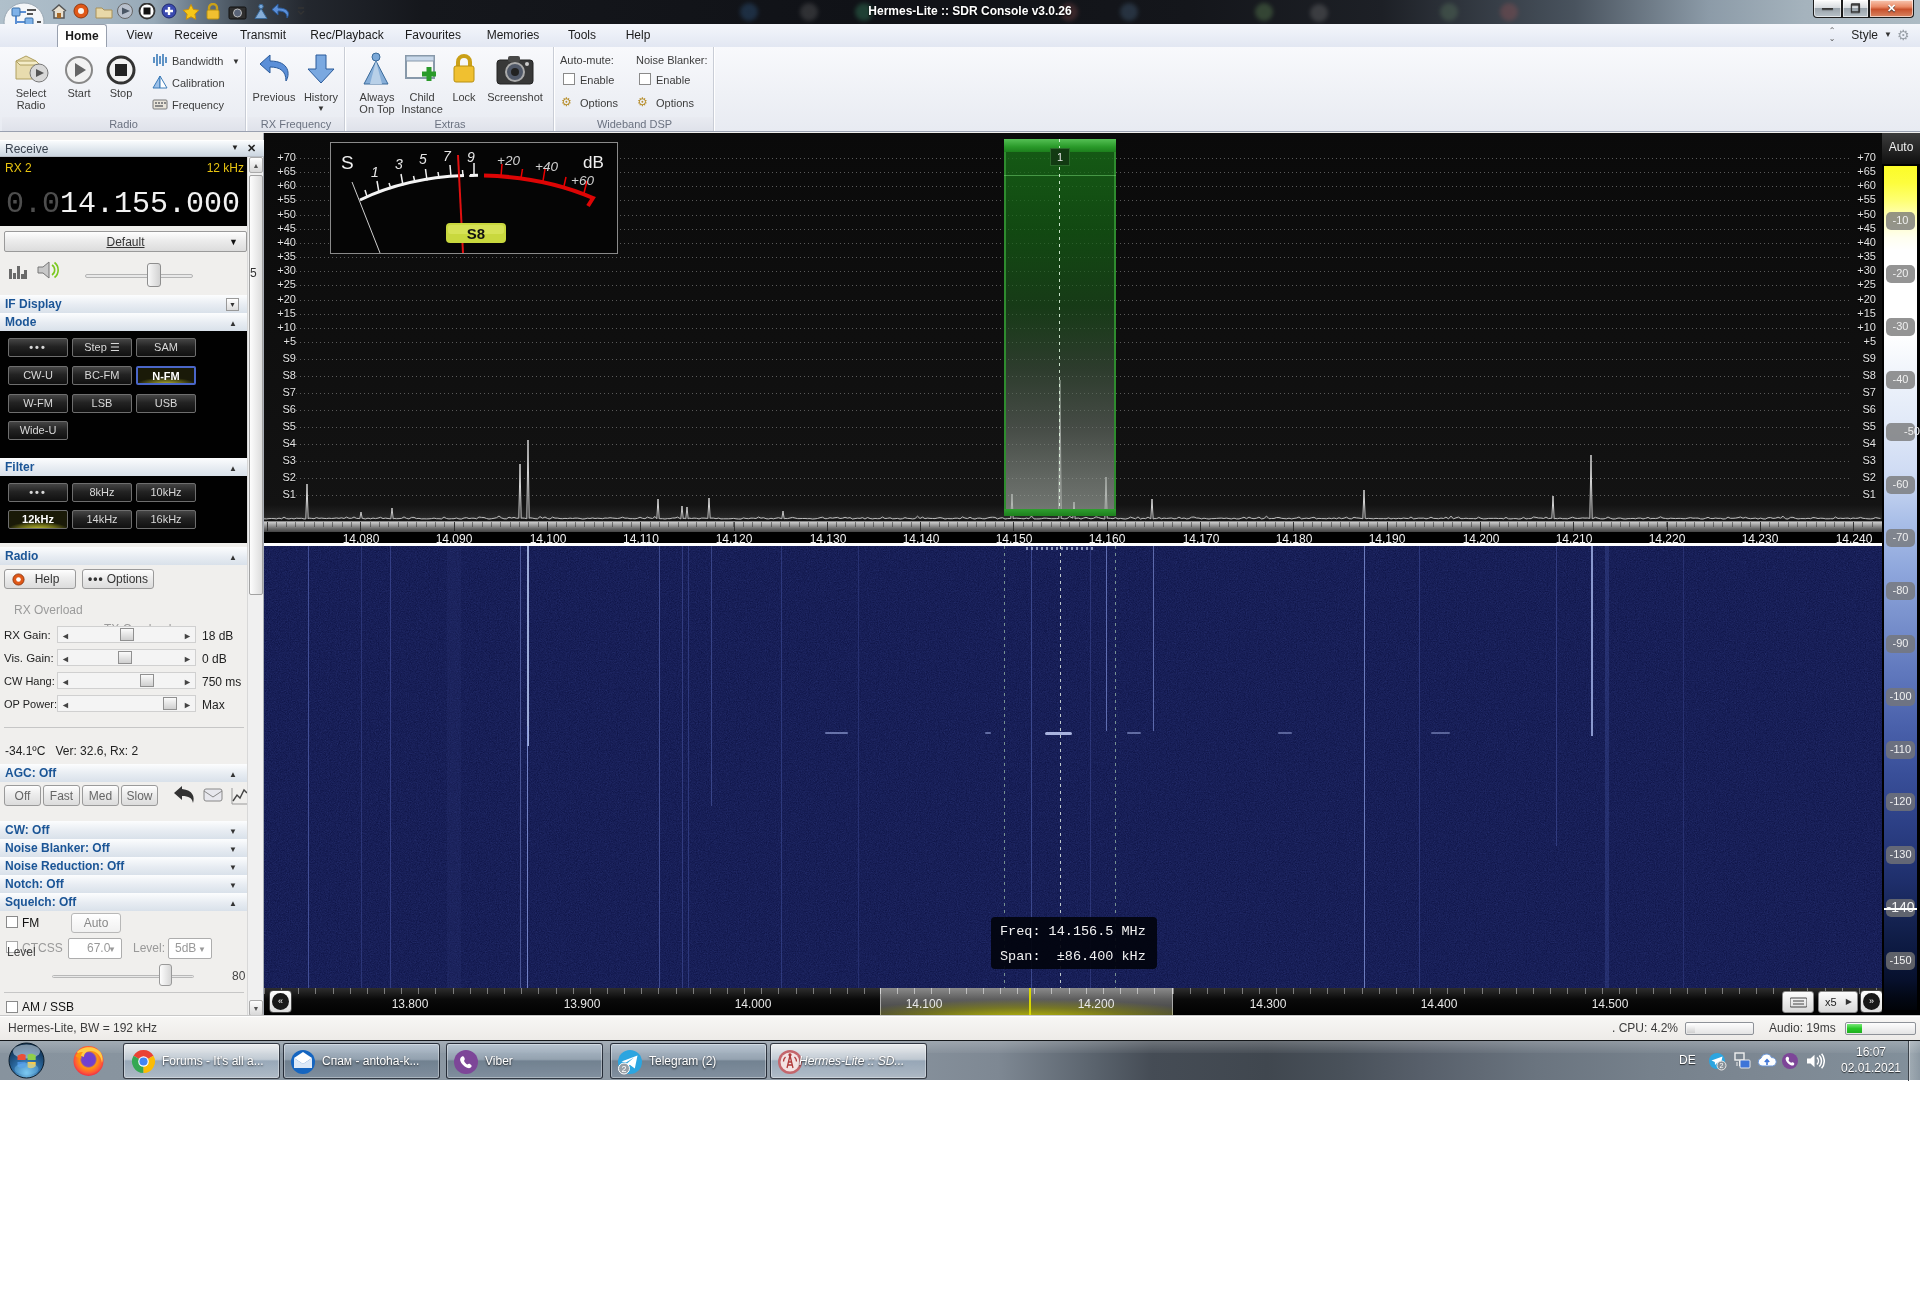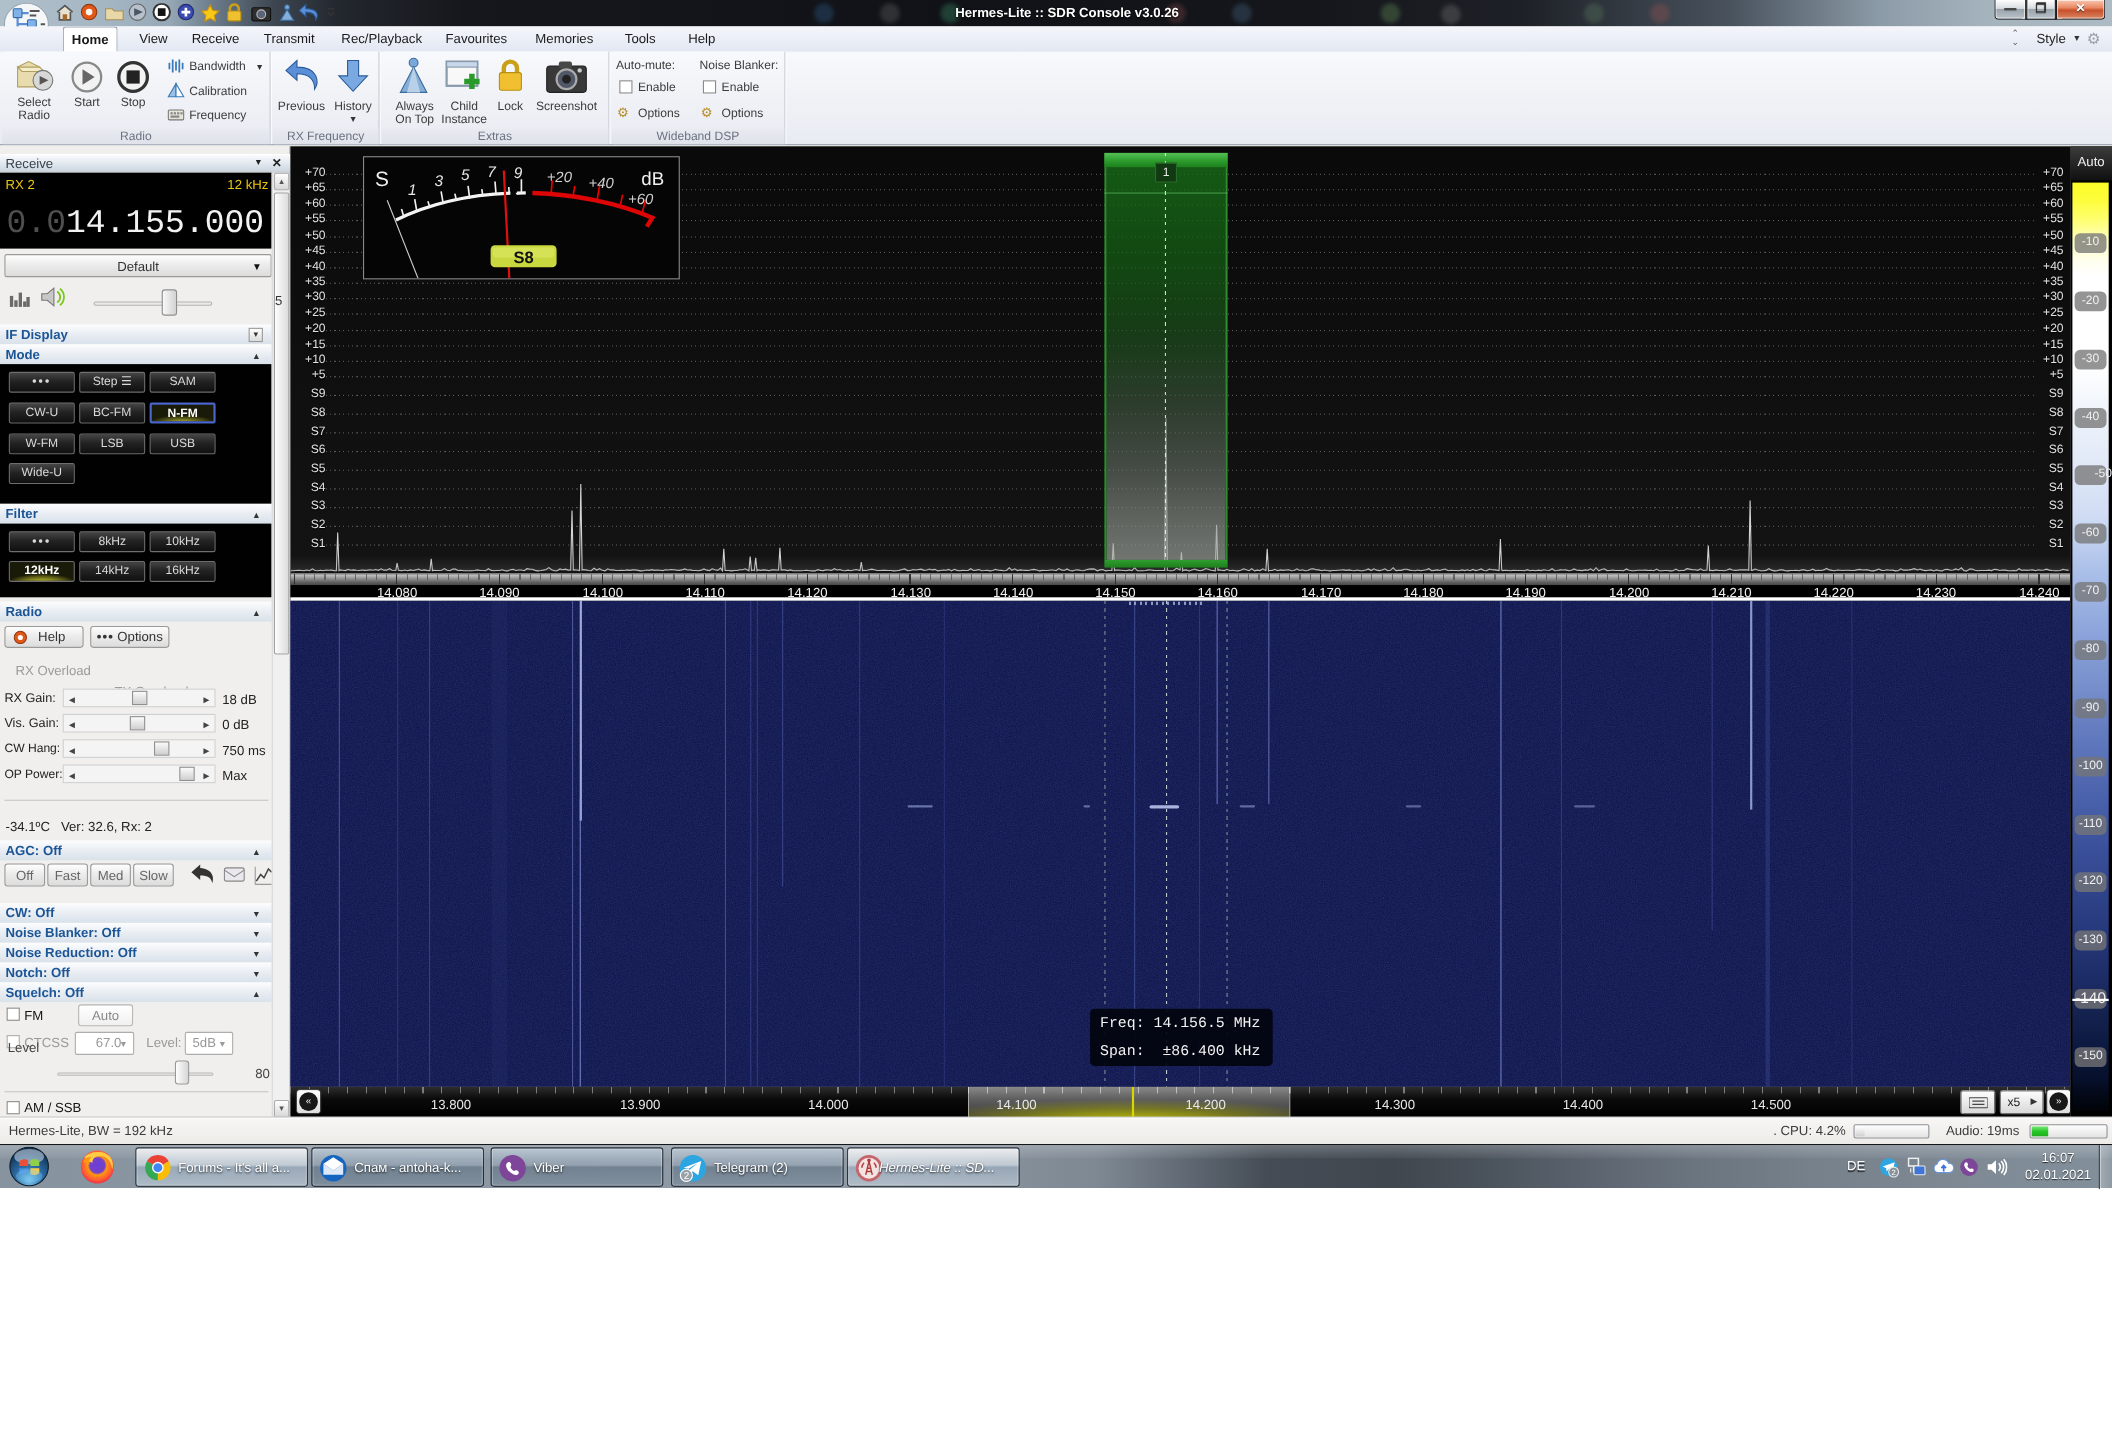--- a/index.html
+++ b/index.html
@@ -248,21 +248,21 @@
    <span style="position:absolute;left:231px;top:2px;font-size:8px;color:#222;">▼</span>
    <span style="position:absolute;left:247px;top:1px;font-size:11px;color:#222;font-weight:bold;">✕</span>
  </div>
 
  <div class="abs" style="left:0;top:24px;width:247px;height:69px;background:#000;">
    <span style="position:absolute;left:5px;top:4px;color:#e8c410;font-size:12px;">RX 2</span>
    <span style="position:absolute;right:3px;top:4px;color:#e8c410;font-size:12px;">12 kHz</span>
    <div style="position:absolute;left:6px;top:30px;font-family:'Liberation Mono',monospace;font-size:30px;white-space:pre;"><span style="color:#4e4e4e;">0.0</span><span style="color:#f2f2f2;">14.155.000</span></div>
  </div>
 
- <div class="litebtn" style="left:4px;top:98px;width:243px;height:21px;line-height:20px;border-radius:2px;">Default<span style="position:absolute;right:8px;top:0;font-size:9px;color:#111;">▼</span></div>
+ <div class="litebtn" style="left:4px;top:98px;width:243px;height:21px;line-height:20px;border-radius:2px;text-decoration:underline;">Default<span style="position:absolute;right:8px;top:0;font-size:9px;color:#111;">▼</span></div>
 
  <svg class="abs" style="left:8px;top:128px;" width="20" height="20" viewBox="0 0 20 20">
   <g fill="#6a6a6a">
           <rect x="1" y="8" width="3" height="10"></rect>
           <rect x="5" y="12" width="3" height="6"></rect>
           <rect x="9" y="5" width="3" height="13"></rect>
           <rect x="13" y="13" width="3" height="5"></rect>
           <rect x="16" y="9" width="3" height="9"></rect>
         </g>
  </svg>

